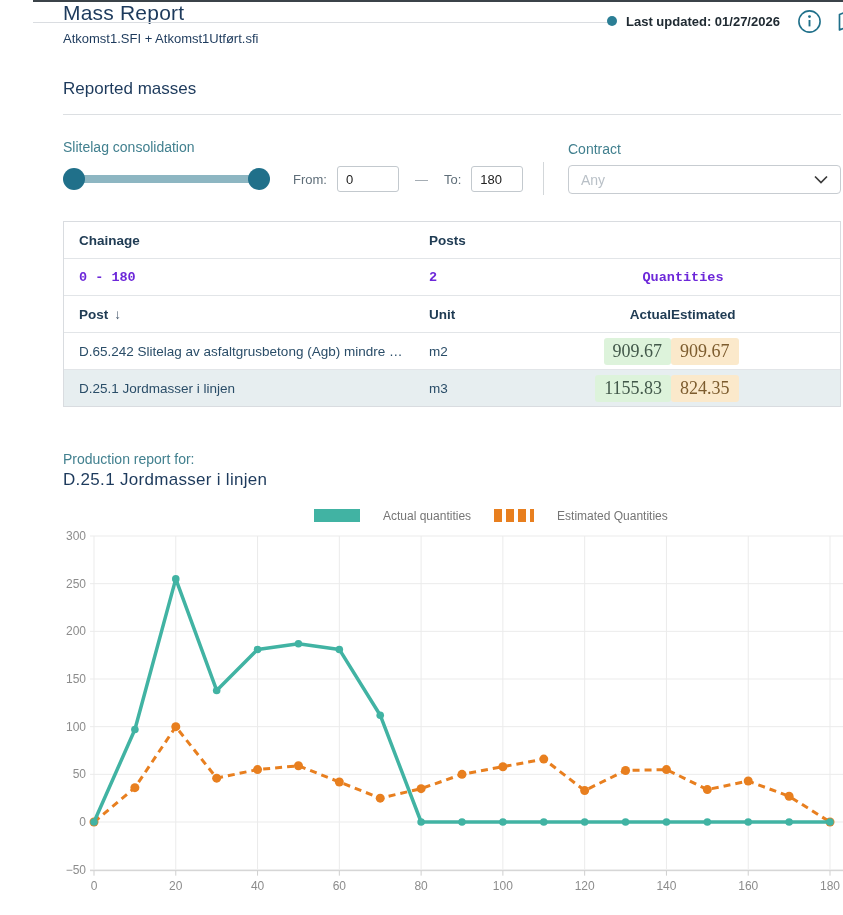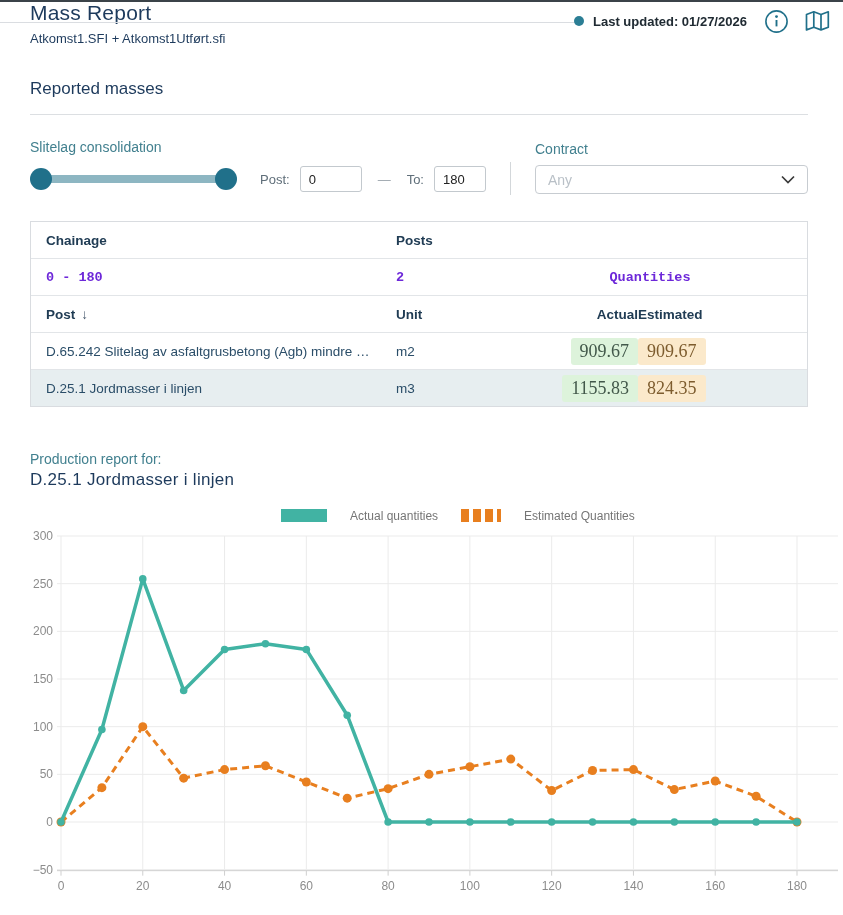--- a/index.html
+++ b/index.html
@@ -1,18 +1,18 @@
 <!DOCTYPE html>
 <html><head>
 <meta charset="utf-8">
 <style>
   html,body{margin:0;padding:0;width:843px;height:915px;overflow:hidden;background:#ffffff;
     font-family:"Liberation Sans","DejaVu Sans",sans-serif;}
   .abs{position:absolute;}
-  #page{position:relative;width:765px;height:915px;background:#fff;}
+  #page{position:relative;width:765px;height:915px;background:#fff;margin-left:33px;}
   #top-border{left:0;top:0;width:843px;height:2px;background:#3b4349;}
   #page-title{left:30px;top:1px;font-size:21px;font-weight:500;color:#1d3a5c;letter-spacing:.2px;}
   #header-rule{left:0;top:22px;width:577px;height:1px;background:#dadde1;}
   #page-subtitle{left:30px;top:31px;font-size:13px;color:#1d3a5c;}
   #updated-cluster{left:574px;top:7px;display:flex;align-items:center;gap:9px;height:28px;}
   #updated-dot{width:10px;height:10px;border-radius:50%;background:#2b7e95;}
   #updated-text{font-size:13px;font-weight:600;color:#202b33;white-space:nowrap;}
   .hdr-icon{display:flex;align-items:center;justify-content:center;cursor:pointer;}
   #info-icon{margin-left:8px;}
   #map-icon{margin-left:6px;}
@@ -100,21 +100,21 @@
 
   <div id="chainage-label" class="abs filter-label">Slitelag consolidation</div>
 
   <div id="slider" class="abs">
     <div id="slider-track"></div>
     <div id="slider-handle-from" class="slider-handle"></div>
     <div id="slider-handle-to" class="slider-handle"></div>
   </div>
 
   <div id="range-inputs" class="abs">
-    <span class="range-label">Post:</span>
+    <span class="range-label">From:</span>
     <input id="from-input" class="range-input" value="0" style="">
     <span id="range-dash">—</span>
     <span class="range-label">To:</span>
     <input id="to-input" class="range-input" value="180" style="">
   </div>
 
   <div id="filters-divider" class="abs"></div>
 
   <div id="contract-label" class="abs filter-label">Contract</div>
   <div id="contract-select" class="abs">

